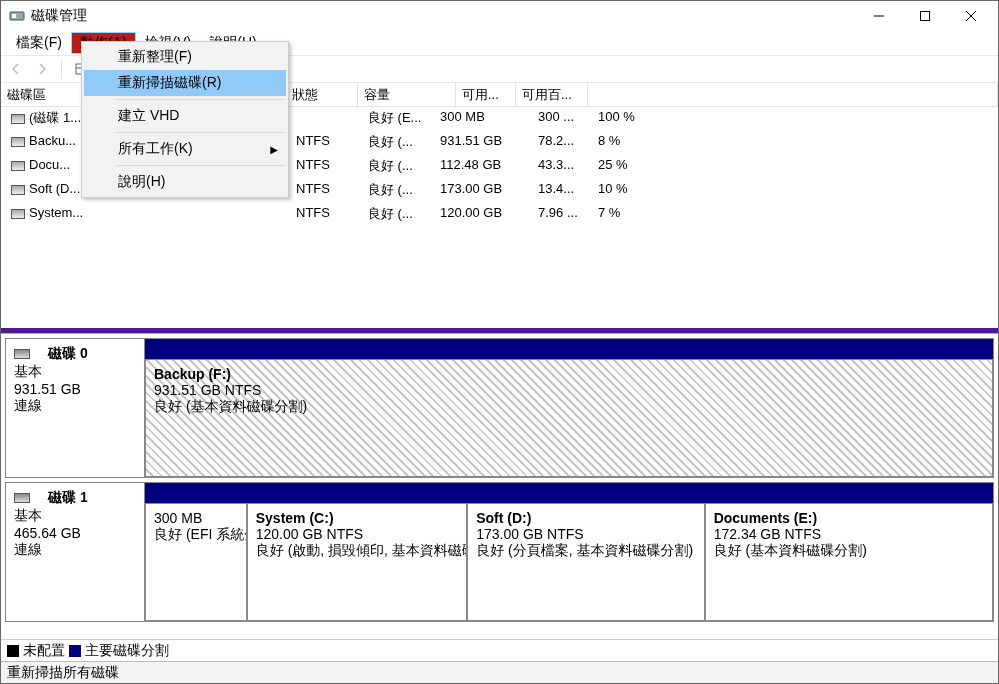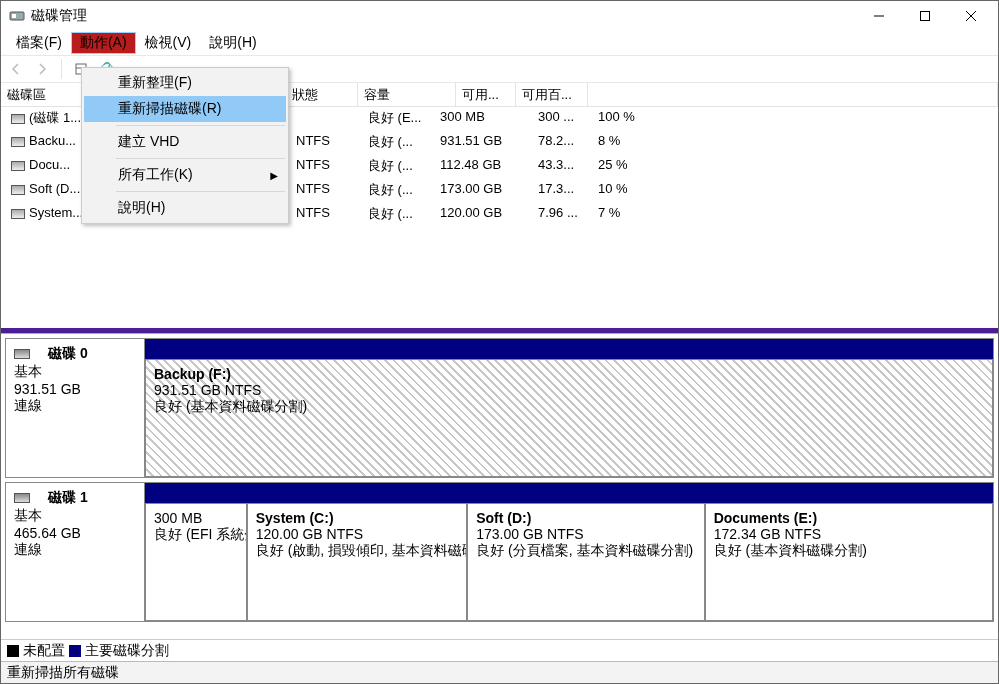--- a/index.html
+++ b/index.html
@@ -12,21 +12,21 @@
 .winbtns { display: flex; }
 .winbtn { width: 46px; height: 30px; display: flex; align-items: center; justify-content: center; }
 .winbtn svg { width: 10px; height: 10px; }
 
 
 .menubar { height: 24px; display: flex; align-items: center; padding: 0 6px; position: relative; }
 .menuitem { padding: 2px 9px; font-size: 14px; cursor: default; }
 .menuitem.open { background: #b91c1c; border: 1px solid #99d1ff; padding: 1px 8px; }
 
 
-.dropdown { position: absolute; top: 36px; left: 80px; width: 208px; background: #f2f2f2; border: 1px solid #ccc; box-shadow: 2px 2px 4px rgba(0,0,0,0.25); z-index: 100; padding: 2px; }
+.dropdown { position: absolute; top: 10px; left: 80px; width: 208px; background: #f2f2f2; border: 1px solid #ccc; box-shadow: 2px 2px 4px rgba(0,0,0,0.25); z-index: 100; padding: 2px; }
 .dd-item { padding: 4px 18px 4px 34px; font-size: 14px; position: relative; cursor: default; }
 .dd-item.highlight { background: #91c9f7; }
 .dd-item .arrow { position: absolute; right: 8px; top: 50%; transform: translateY(-50%); font-size: 10px; }
 .dd-sep { height: 1px; background: #d7d7d7; margin: 3px 1px 3px 32px; }
 
 
 .toolbar { height: 28px; border-top: 1px solid #e8e8e8; border-bottom: 1px solid #e8e8e8; display: flex; align-items: center; padding: 0 4px; gap: 4px; }
 .tbtn { width: 22px; height: 22px; display: inline-flex; align-items: center; justify-content: center; color: #777; }
 .tbtn.disabled { color: #bbb; }
 .tdiv { width: 1px; height: 20px; background: #e3e3e3; margin: 0 4px; }
@@ -173,21 +173,21 @@
         <div class="vc" style="width:72px">良好 (...</div>
         <div class="vc" style="width:98px">112.48 GB</div>
         <div class="vc" style="width:60px">43.3...</div>
         <div class="vc" style="width:72px">25 %</div>
       </div>
       <div class="vol-row">
         <div class="vc" style="width:285px"><span class="ico"></span>Soft (D...</div>
         <div class="vc" style="width:72px">NTFS</div>
         <div class="vc" style="width:72px">良好 (...</div>
         <div class="vc" style="width:98px">173.00 GB</div>
-        <div class="vc" style="width:60px">17.3...</div>
+        <div class="vc" style="width:60px">13.4...</div>
         <div class="vc" style="width:72px">10 %</div>
       </div>
       <div class="vol-row">
         <div class="vc" style="width:285px"><span class="ico"></span>System...</div>
         <div class="vc" style="width:72px">NTFS</div>
         <div class="vc" style="width:72px">良好 (...</div>
         <div class="vc" style="width:98px">120.00 GB</div>
         <div class="vc" style="width:60px">7.96 ...</div>
         <div class="vc" style="width:72px">7 %</div>
       </div>

